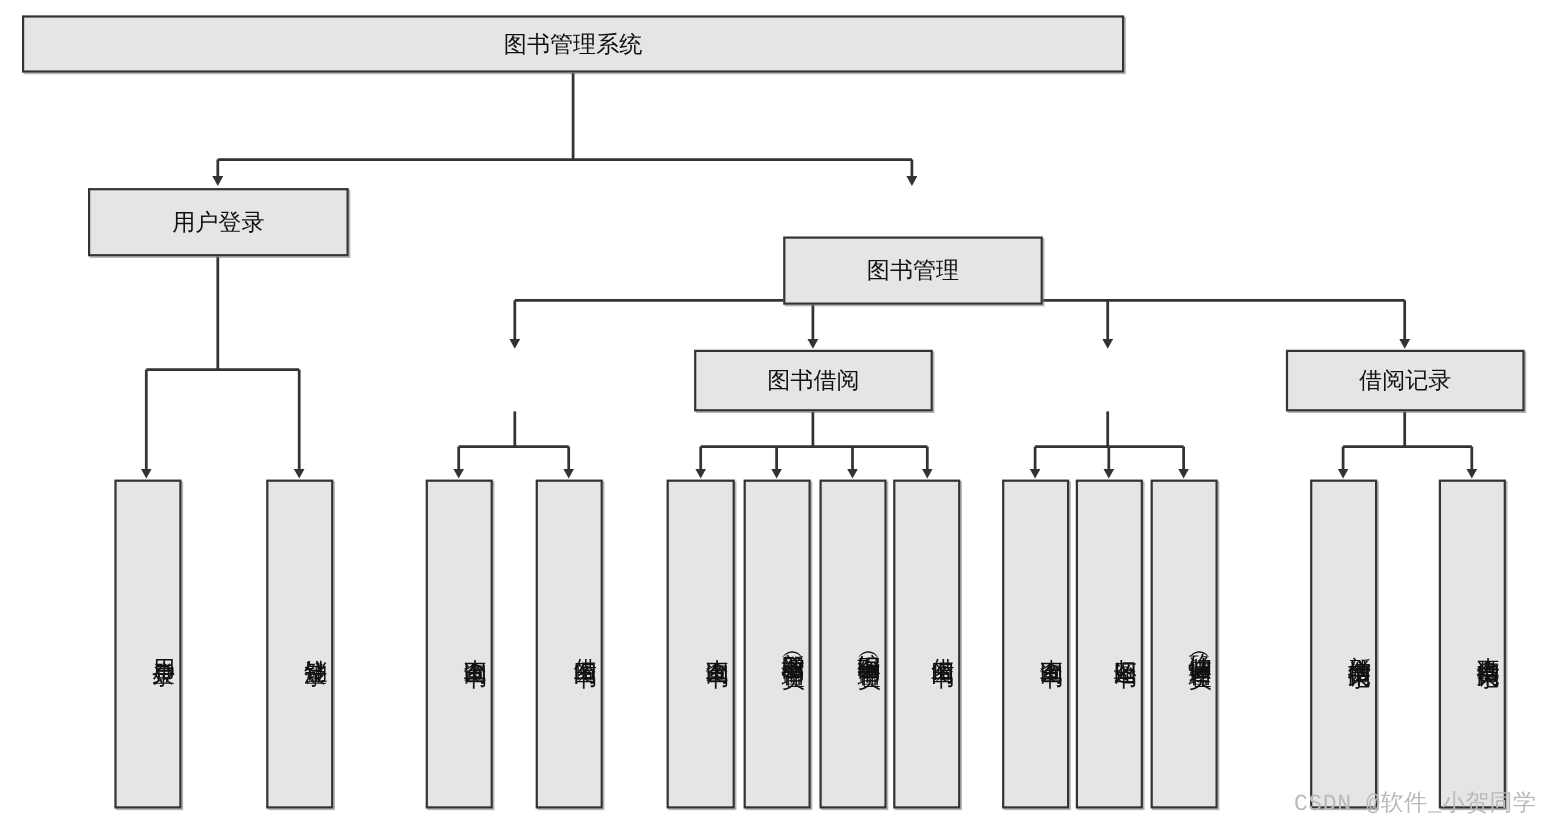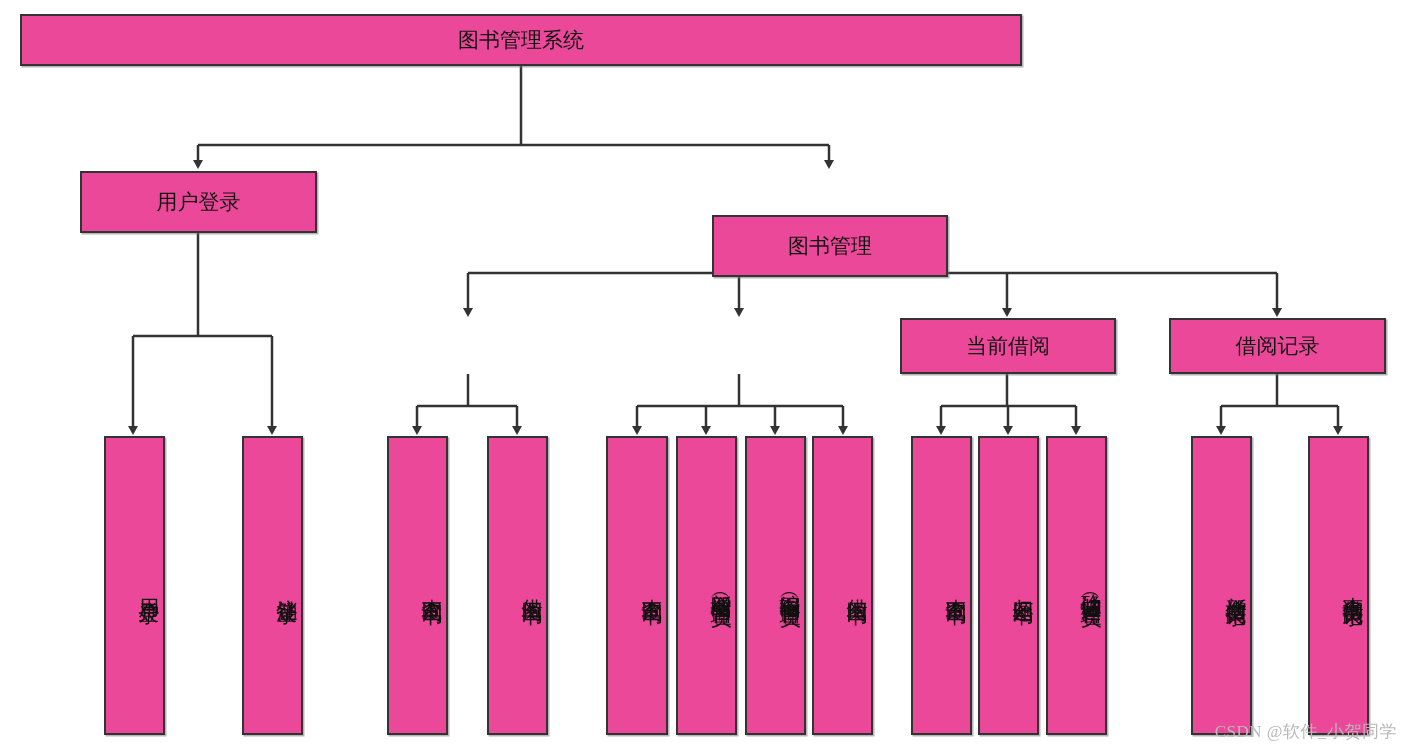--- a/index.html
+++ b/index.html
@@ -22,21 +22,21 @@
     position: absolute;
     left: 0;
     top: 0;
     width: 1405px;
     height: 747px;
     pointer-events: none;
   }
   .node {
     position: absolute;
     box-sizing: border-box;
-    background: #ec4899;
+    background: #e5e5e5;
     border: 2.5px solid #333333;
     box-shadow: 1.5px 1.5px 0 rgba(120,120,120,0.55);
     display: flex;
     align-items: center;
     justify-content: center;
     color: #111111;
     line-height: 1.18;
     text-align: center;
   }
   .node.h {
@@ -54,25 +54,25 @@
   }
   .node.v .vlabel {
     writing-mode: vertical-rl;
     text-orientation: upright;
     display: block;
   }
   #watermark {
     position: absolute;
     right: 8px;
     bottom: 4px;
-    font-size: 17px;
+    font-size: 21px;
     color: #b9b9b9;
     letter-spacing: 0.5px;
     white-space: nowrap;
-    font-family: Liberation Serif, serif;
+    font-family: Liberation Mono, monospace;
     margin-top: 20px;
   }
 </style>
 </head>
 <body>
 
 <div id="canvas">
 
   <svg id="wires" viewBox="0 0 1405 747">
     <defs>
@@ -131,22 +131,22 @@
     <span>图书管理系统</span>
   </div>
 
   <div class="node h" style="left:80px; top:171px; width:237px; height:62px;">
     <span>用户登录</span>
   </div>
   <div class="node h" style="left:712px; top:171px; width:236px; height:62px;margin-top:44px;">
     <span>图书管理</span>
   </div>
 
-  <div class="node h" style="left:900px; top:318px; width:216px; height:56px;">
-    <span>当前借阅</span>
+  <div class="node h" style="left:631px; top:318px; width:217px; height:56px;">
+    <span>图书借阅</span>
   </div>
   <div class="node h" style="left:1169px; top:318px; width:217px; height:56px;">
     <span>借阅记录</span>
   </div>
 
   <div class="node v" style="left:104px; top:436px; width:61px; height:299px;">
     <span class="vlabel">用户登录</span>
   </div>
   <div class="node v" style="left:242px; top:436px; width:61px; height:299px;">
     <span class="vlabel">注销登录</span>

